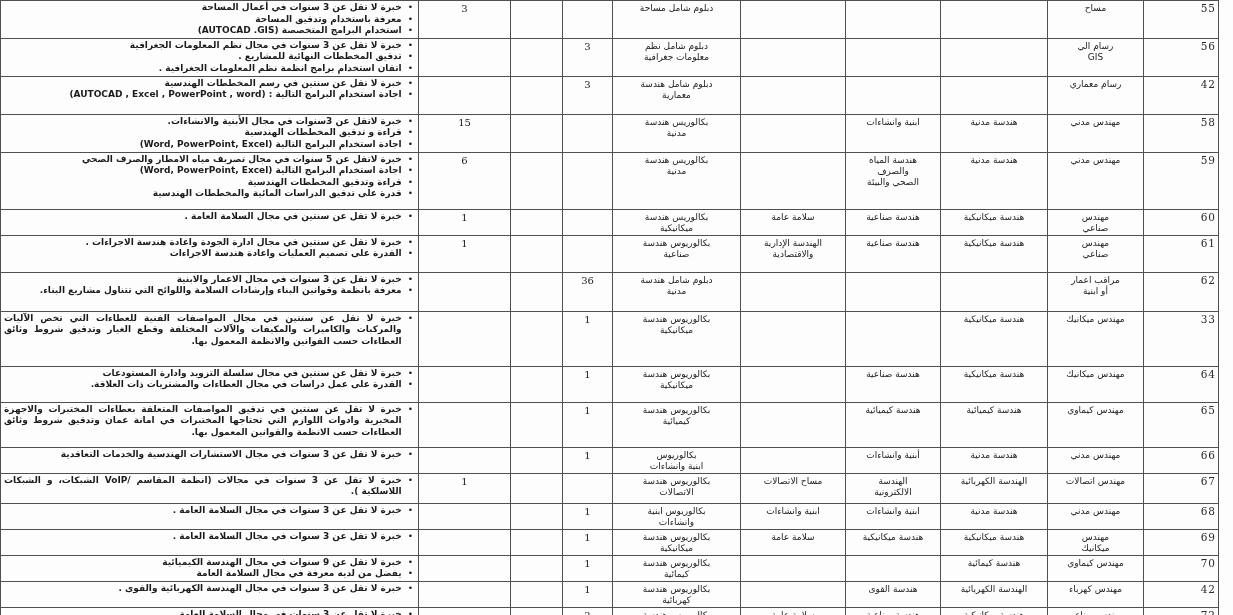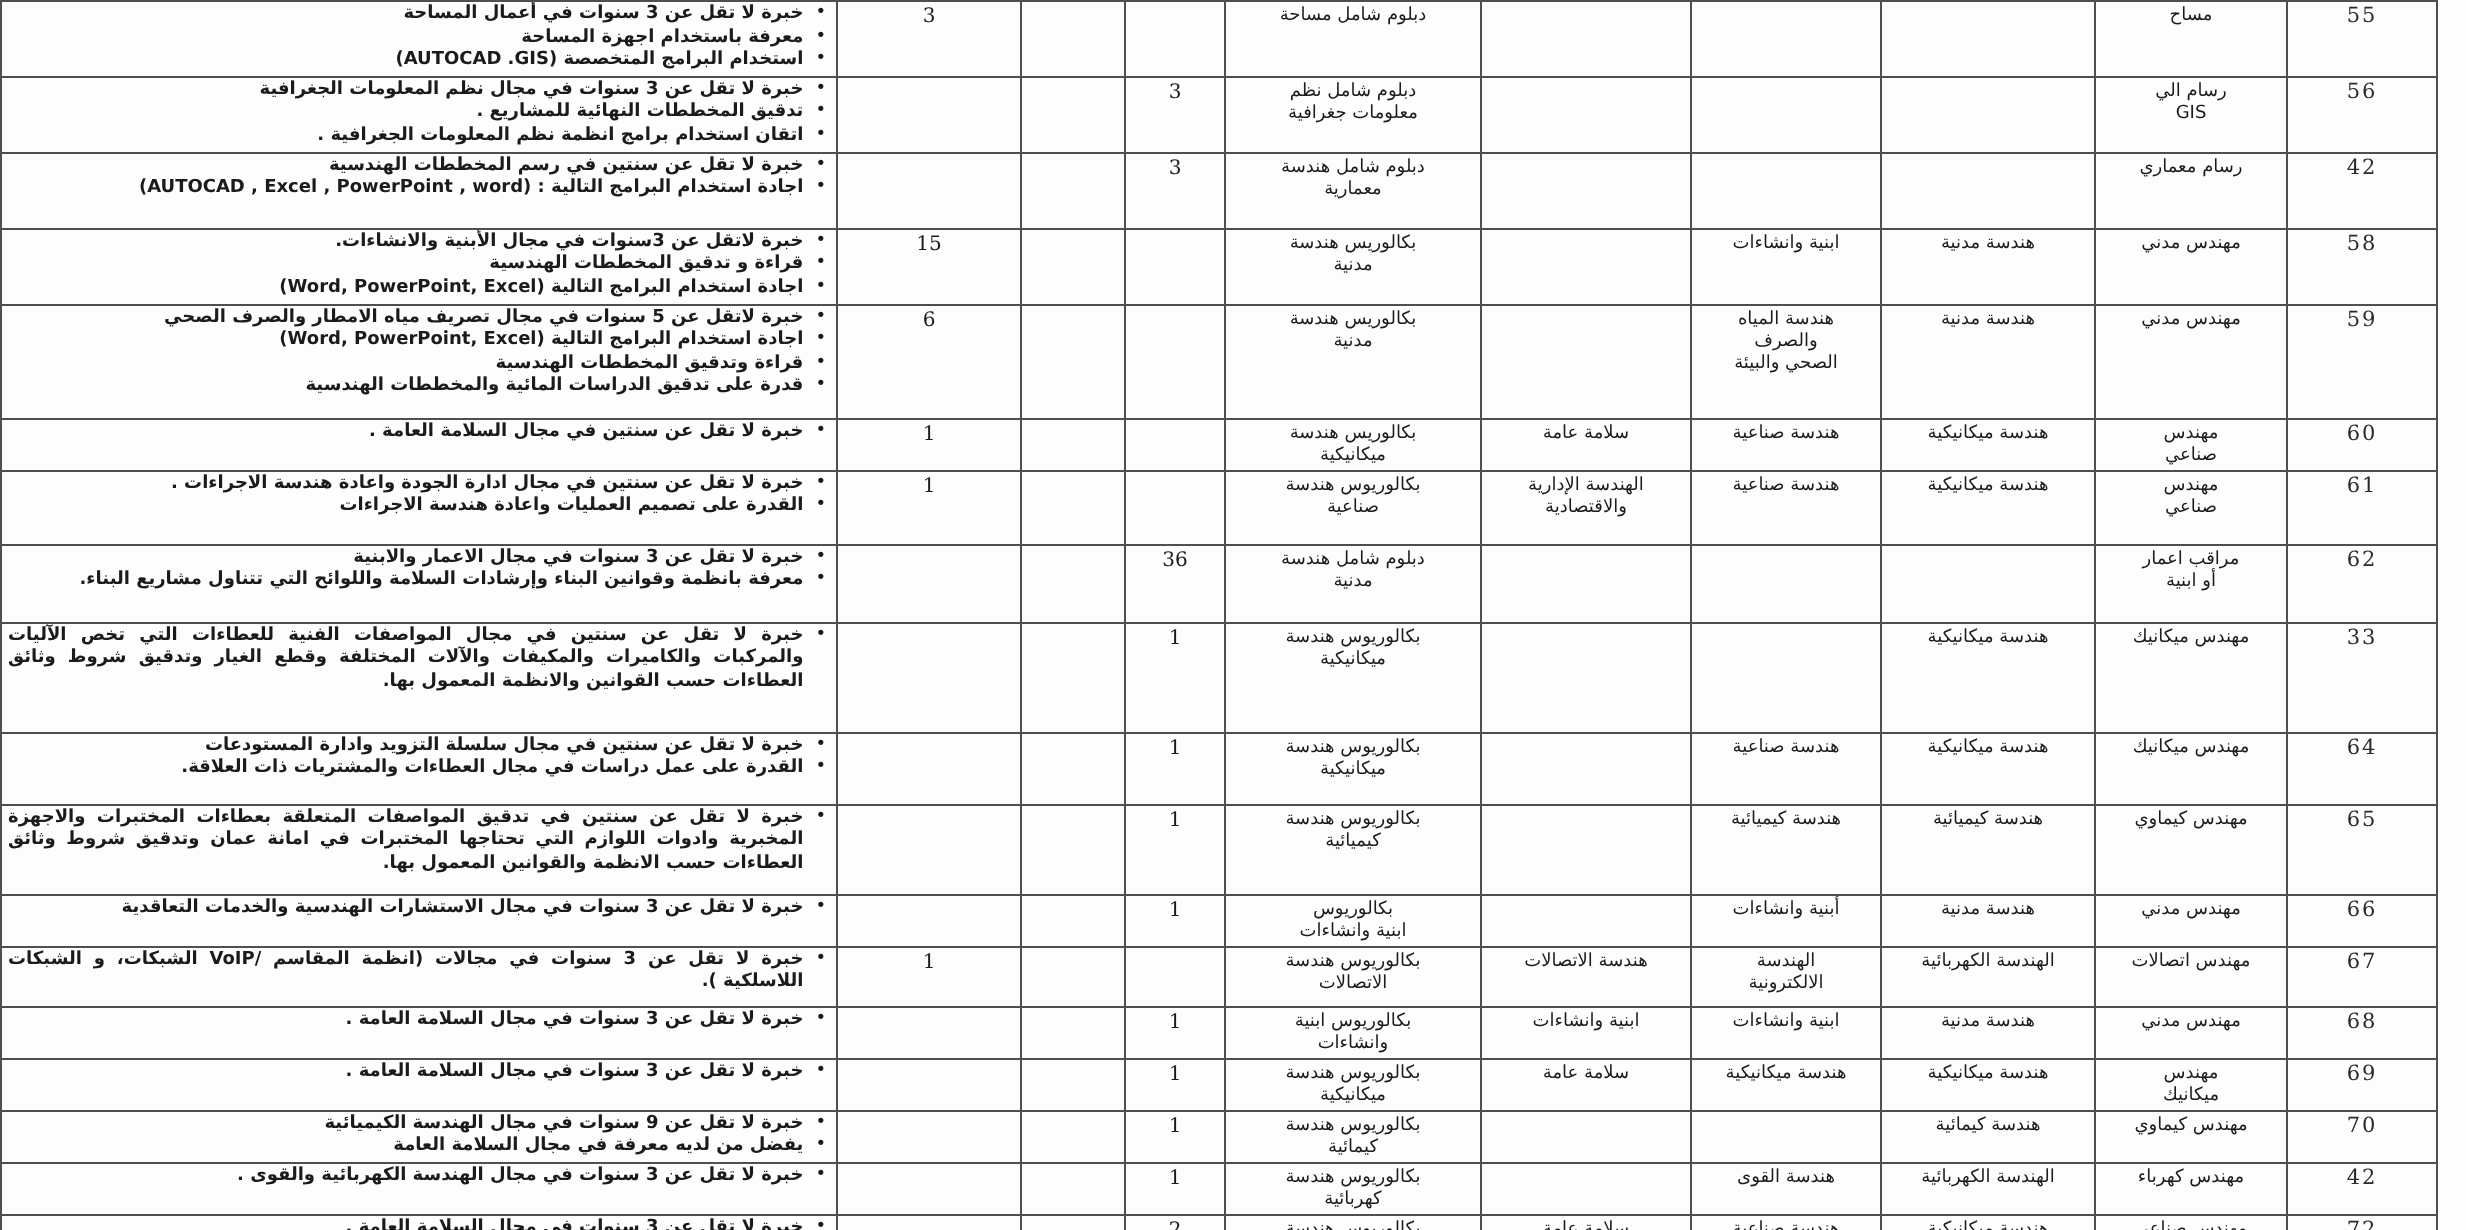--- a/index.html
+++ b/index.html
@@ -22,21 +22,21 @@
   td{
     border:1px solid var(--line);
     vertical-align:top;
     padding:1px 2px;
     overflow:hidden;
     font-size:9px;
     line-height:11px;
   }
   tr{overflow:hidden;}
   .c-no{
-    text-align:center;font-family:"DejaVu Serif",serif;font-size:10.5px;
+    font-family:"DejaVu Serif",serif;font-size:10.5px;
     letter-spacing:1px;padding-top:2px;color:#2a2a2a;
   }
   .c-job,.c-field,.c-spec,.c-extra,.c-qual{
     text-align:center;white-space:pre-line;padding-top:2px;
   }
   .c-cnt{
     text-align:center;font-family:"DejaVu Serif",serif;font-size:10px;padding-top:2px;
   }
   .c-exp{
     padding:1px 5px 1px 3px;
@@ -79,21 +79,21 @@
           <td class="c-cnt"></td>
           <td class="c-cnt"></td>
           <td class="c-cnt">3</td>
           <td class="c-exp">
             <div class="exp-item">
               <span class="bullet">•</span>
               <span class="exp-text">خبرة لا تقل عن 3 سنوات في أعمال المساحة</span>
             </div>
             <div class="exp-item">
               <span class="bullet">•</span>
-              <span class="exp-text">معرفة باستخدام  اجهزة المساحة</span>
+              <span class="exp-text">معرفة باستخدام  وتدقيق المساحة</span>
             </div>
             <div class="exp-item">
               <span class="bullet">•</span>
               <span class="exp-text">استخدام البرامج المتخصصة (AUTOCAD .GIS)</span>
             </div>
           </td>
         </tr>
         <tr style="height: 38px;">
           <td class="c-no">56</td>
           <td class="c-job">رسام الي
@@ -342,21 +342,21 @@
               <span class="exp-text">خبرة لا تقل عن 3 سنوات في مجال الاستشارات الهندسية والخدمات التعاقدية</span>
             </div>
           </td>
         </tr>
         <tr style="height: 30px;">
           <td class="c-no">67</td>
           <td class="c-job">مهندس اتصالات</td>
           <td class="c-field">الهندسة الكهربائية</td>
           <td class="c-spec">الهندسة
 الالكترونية</td>
-          <td class="c-extra">هندسة الاتصالات</td>
+          <td class="c-extra">مساح الاتصالات</td>
           <td class="c-qual">بكالوريوس هندسة
 الاتصالات</td>
           <td class="c-cnt"></td>
           <td class="c-cnt"></td>
           <td class="c-cnt">1</td>
           <td class="c-exp">
             <div class="exp-item">
               <span class="bullet">•</span>
               <span class="exp-text">خبرة لا تقل عن 3  سنوات  في  مجالات  (انظمة المقاسم /VoIP الشبكات، و الشبكات اللاسلكية ).</span>
             </div>

